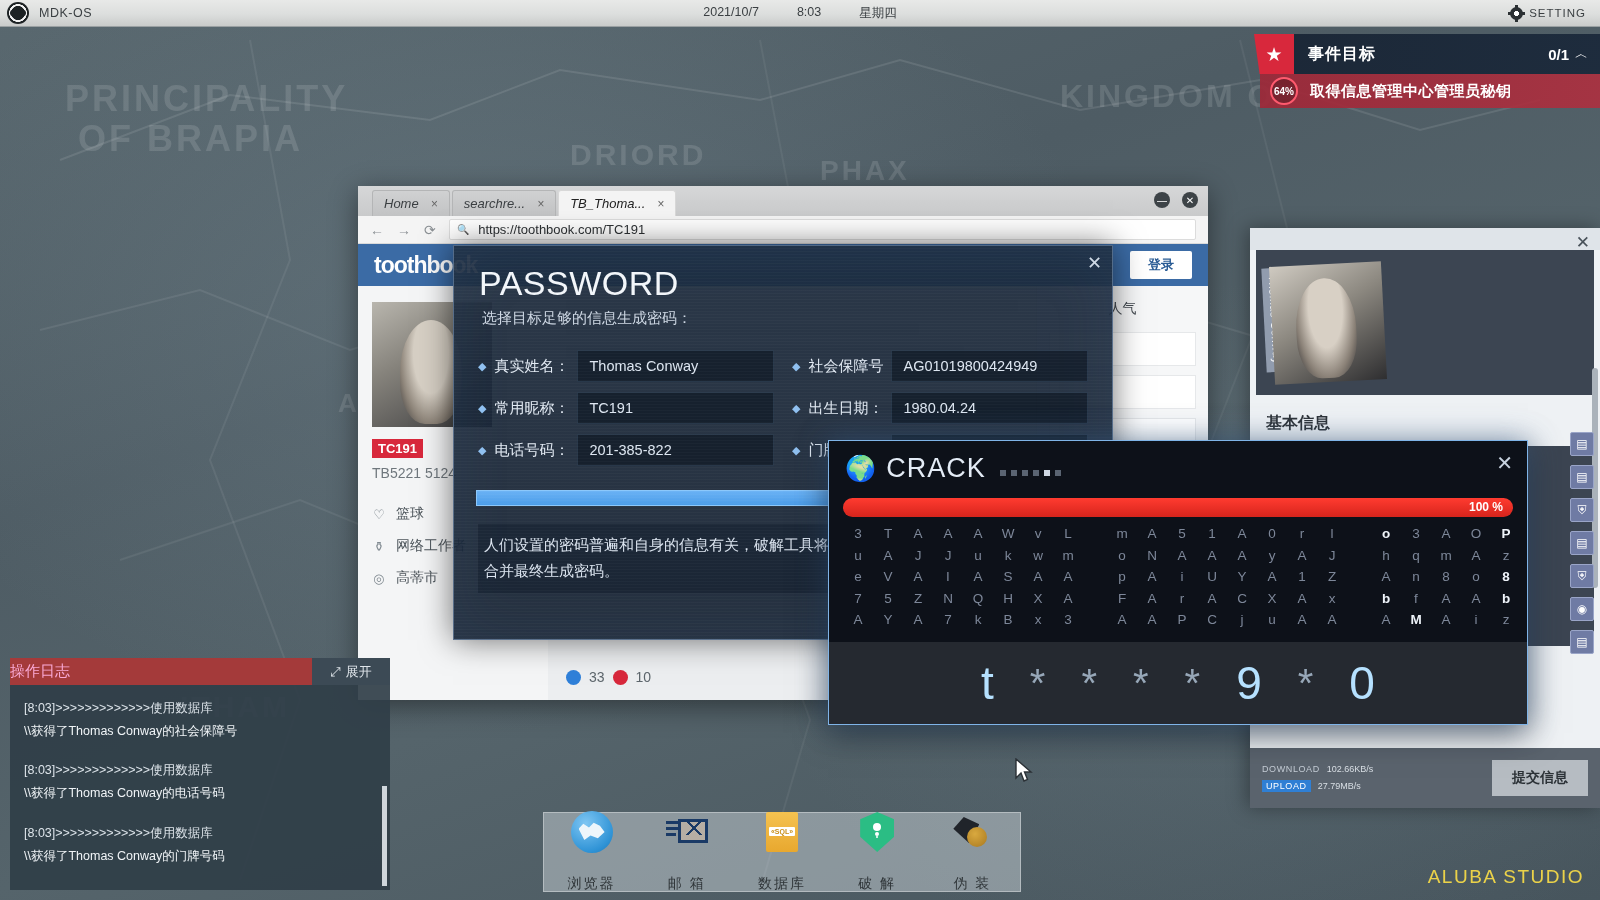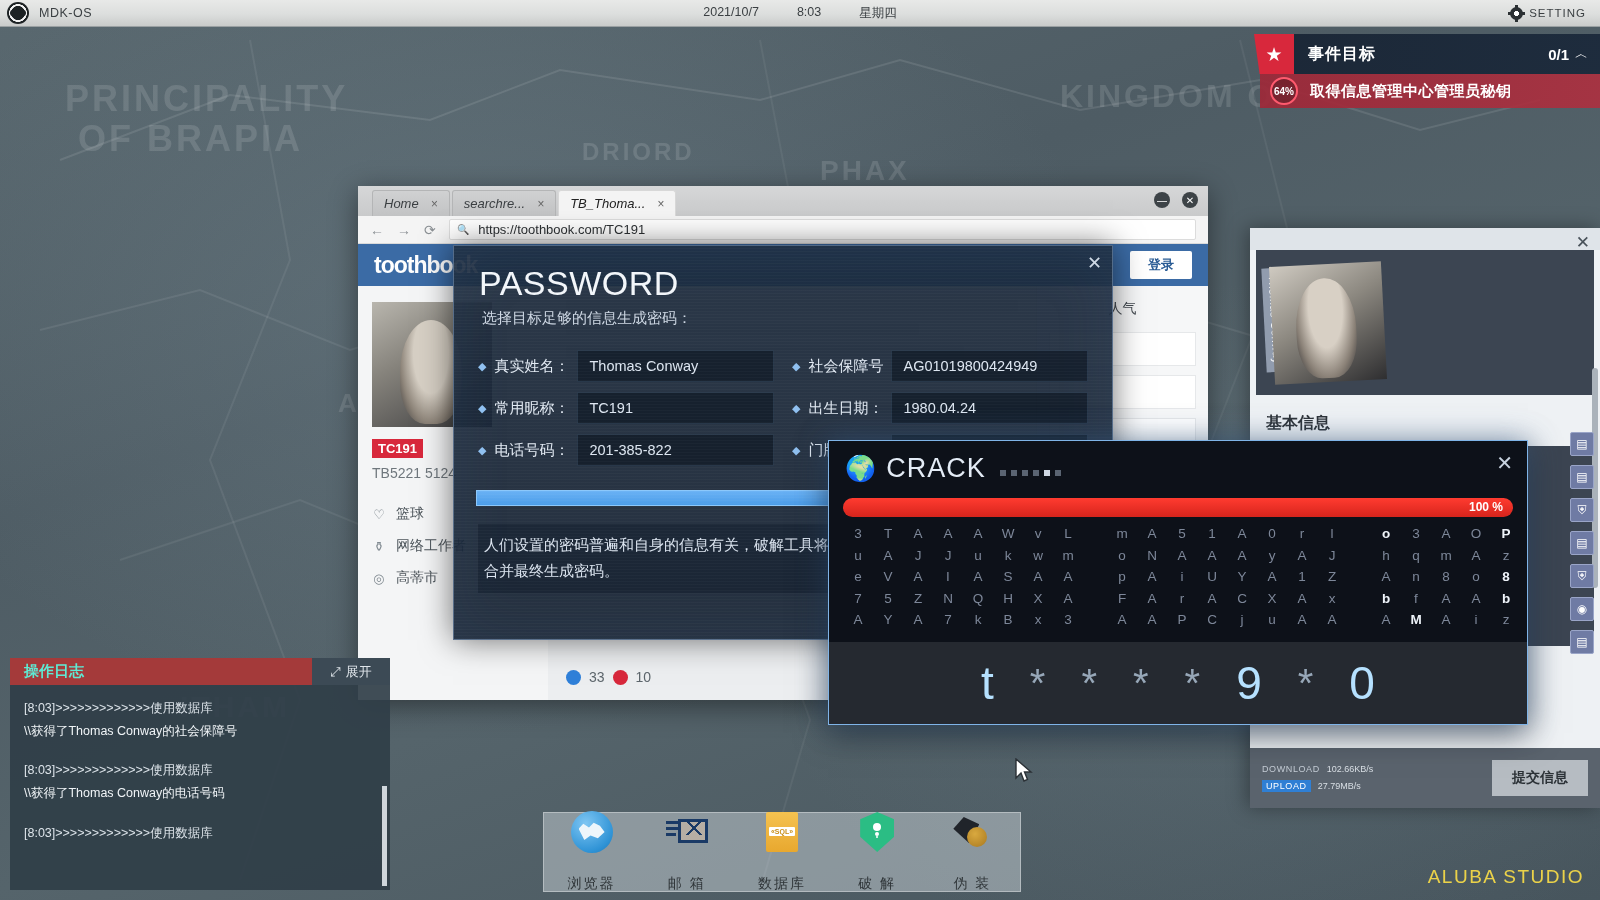--- a/index.html
+++ b/index.html
@@ -315,22 +315,22 @@
     border-radius:2px;
   }
 
   
   #oplog{
     position:absolute; left:10px; top:658px; width:380px; height:232px;
     background:rgba(48,62,72,.92); z-index:45; overflow:hidden;
   }
   #oplog .lh{ display:flex; align-items:stretch; height:27px; }
   #oplog .lh .t{
-    flex:1; background:#a43a3a; color:#5eead4; font-size:15px; font-weight:bold;
-    display:flex; align-items:center; padding-left:14px;
+    flex:1; background:#a43a3a; color:#f9a8d4; font-size:15px; font-weight:normal;
+    display:flex; align-items:center; 
   }
   #oplog .lh .expand{
     width:78px; background:#3c4a55; color:#dfe5ea; font-size:13px;
     display:flex; align-items:center; justify-content:center; gap:5px;
   }
   #oplog .lbody{ padding:12px 14px 0 14px; font-size:12.5px; color:#e2e8ed; }
   #oplog .entry{ margin-bottom:16px; line-height:1.85; }
   #oplog .entry .l1{ color:#dde4ea; }
   #oplog .entry .l2{ color:#f0f4f7; }
   #oplog .lscroll{
@@ -388,21 +388,21 @@
     <path d="M60 160 L230 95 L430 120 L560 70 L760 100 L900 60 L1080 110 L1260 80 L1420 130 L1540 100" fill="none" stroke="rgba(255,255,255,.10)" stroke-width="2"></path>
     <path d="M40 330 L200 290 L350 350 L520 300 L690 360 L860 310 L1020 370 L1200 320 L1400 380 L1580 330" fill="none" stroke="rgba(255,255,255,.08)" stroke-width="2"></path>
     <path d="M120 560 L300 500 L470 570 L640 520 L800 590 L980 540 L1160 600 L1340 550 L1560 610" fill="none" stroke="rgba(255,255,255,.07)" stroke-width="2"></path>
     <path d="M250 40 L290 260 L210 460 L300 700 L240 880" fill="none" stroke="rgba(255,255,255,.07)" stroke-width="2"></path>
     <path d="M760 40 L800 250 L720 470 L810 720 L760 890" fill="none" stroke="rgba(255,255,255,.06)" stroke-width="2"></path>
     <path d="M1240 40 L1290 240 L1200 470 L1290 700" fill="none" stroke="rgba(255,255,255,.06)" stroke-width="2"></path>
   </svg>
   <div id="map-labels">
       <div class="maptext" style="left: 65px; top: 78px; font-size: 36px;">PRINCIPALITY</div>
       <div class="maptext" style="left: 78px; top: 118px; font-size: 36px;">OF BRAPIA</div>
-      <div class="maptext" style="left: 570px; top: 138px; font-size: 24px; margin-left: 12px;">DRIORD</div>
+      <div class="maptext" style="left: 570px; top: 138px; font-size: 30px;">DRIORD</div>
       <div class="maptext" style="left: 820px; top: 155px; font-size: 28px;">PHAX</div>
       <div class="maptext" style="left: 1060px; top: 78px; font-size: 32px;">KINGDOM OF</div>
       <div class="maptext" style="left: 338px; top: 388px; font-size: 26px;">A</div>
       <div class="maptext" style="left: 180px; top: 690px; font-size: 30px;">ITHAM</div>
     </div>
 </div>
 
 <div id="topbar">
   <div class="logo"></div>
   <div class="os-name">MDK-OS</div>
@@ -781,20 +781,21 @@
       <div class="entry">
         <div class="l1">[8:03]&gt;&gt;&gt;&gt;&gt;&gt;&gt;&gt;&gt;&gt;&gt;&gt;&gt;使用数据库</div>
         <div class="l2">\\获得了Thomas Conway的社会保障号</div>
       </div>
       <div class="entry">
         <div class="l1">[8:03]&gt;&gt;&gt;&gt;&gt;&gt;&gt;&gt;&gt;&gt;&gt;&gt;&gt;使用数据库</div>
         <div class="l2">\\获得了Thomas Conway的电话号码</div>
       </div>
       <div class="entry">
         <div class="l1">[8:03]&gt;&gt;&gt;&gt;&gt;&gt;&gt;&gt;&gt;&gt;&gt;&gt;&gt;使用数据库</div>
+        <div class="l2">\\获得了Thomas Conway的门牌号码</div>
       </div>
     </div>
   <div class="lscroll"></div>
 </div>
 
 <div id="dock">
   <div class="item">
     <div class="ic browser"></div>
     <div class="lbl">浏览器</div>
   </div>

